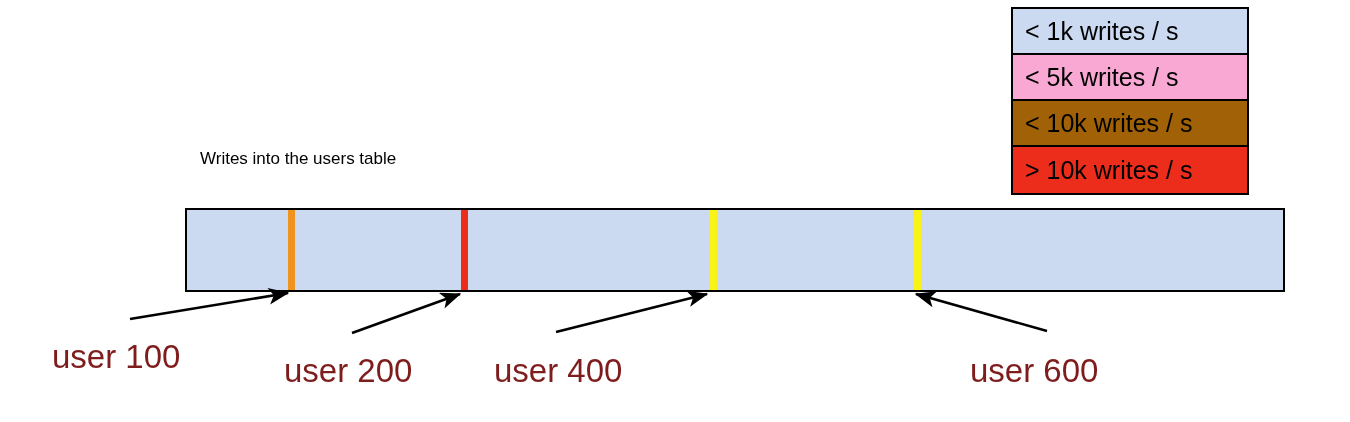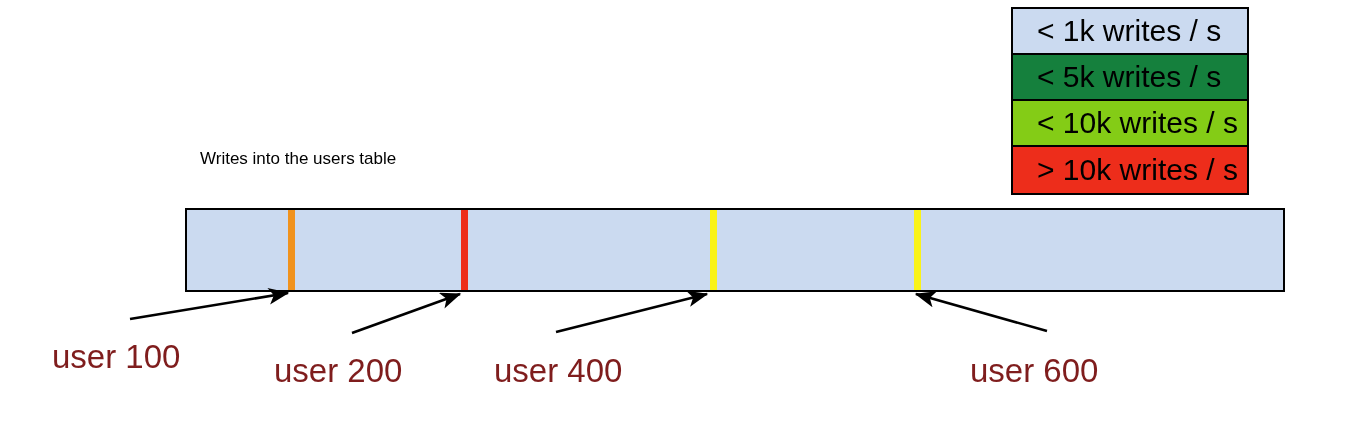--- a/index.html
+++ b/index.html
@@ -30,25 +30,24 @@
   .legend-row {
     height: 46px;
     box-sizing: border-box;
     border-bottom: 2px solid #000000;
     display: flex;
     align-items: center;
     padding-left: 12px;
   }
   .legend-row:last-child { border-bottom: none; }
   .legend-label {
-    font-size: 30px;
+    font-size: 25px;
     color: #000000;
     white-space: nowrap;
     letter-spacing: 0px;
-    margin-left: 12px;
   }
 
   
   #chart-title {
     position: absolute;
     left: 200px;
     top: 149px;
     font-size: 17px;
     color: #000000;
     white-space: nowrap;
@@ -90,24 +89,24 @@
 </style>
 </head>
 <body>
 
 <div id="canvas">
 
   <div id="legend">
     <div class="legend-row" style="background:#CBDAF0">
       <span class="legend-label">&lt; 1k writes / s</span>
     </div>
-    <div class="legend-row" style="background:#15803d">
+    <div class="legend-row" style="background:#f9a8d4">
       <span class="legend-label">&lt; 5k writes / s</span>
     </div>
-    <div class="legend-row" style="background:#84cc16">
+    <div class="legend-row" style="background:#a16207">
       <span class="legend-label">&lt; 10k writes / s</span>
     </div>
     <div class="legend-row" style="background:#ED2D1B">
       <span class="legend-label">&gt; 10k writes / s</span>
     </div>
   </div>
 
   <div id="chart-title">Writes into the users table</div>
 
   <div id="table-bar">
@@ -123,17 +122,17 @@
         <path d="M0,0 L8,3.2 L0,6.4 L2,3.2 z" fill="#000000"></path>
       </marker>
     </defs>
     <line x1="130" y1="319" x2="288" y2="293" stroke="#000000" stroke-width="2.6" marker-end="url(#ah)"></line>
     <line x1="352" y1="333" x2="460" y2="294" stroke="#000000" stroke-width="2.6" marker-end="url(#ah)"></line>
     <line x1="556" y1="332" x2="707" y2="294" stroke="#000000" stroke-width="2.6" marker-end="url(#ah)"></line>
     <line x1="1047" y1="331" x2="916" y2="294" stroke="#000000" stroke-width="2.6" marker-end="url(#ah)"></line>
   </svg>
 
   <div class="user-label" style="left:52px;  top:338px;">user 100</div>
-  <div class="user-label" style="left:274px; top:352px;">user 200</div>
+  <div class="user-label" style="left:284px; top:352px;">user 200</div>
   <div class="user-label" style="left:494px; top:352px;">user 400</div>
   <div class="user-label" style="left:970px; top:352px;">user 600</div>
 
 </div>
 
 </body></html>

